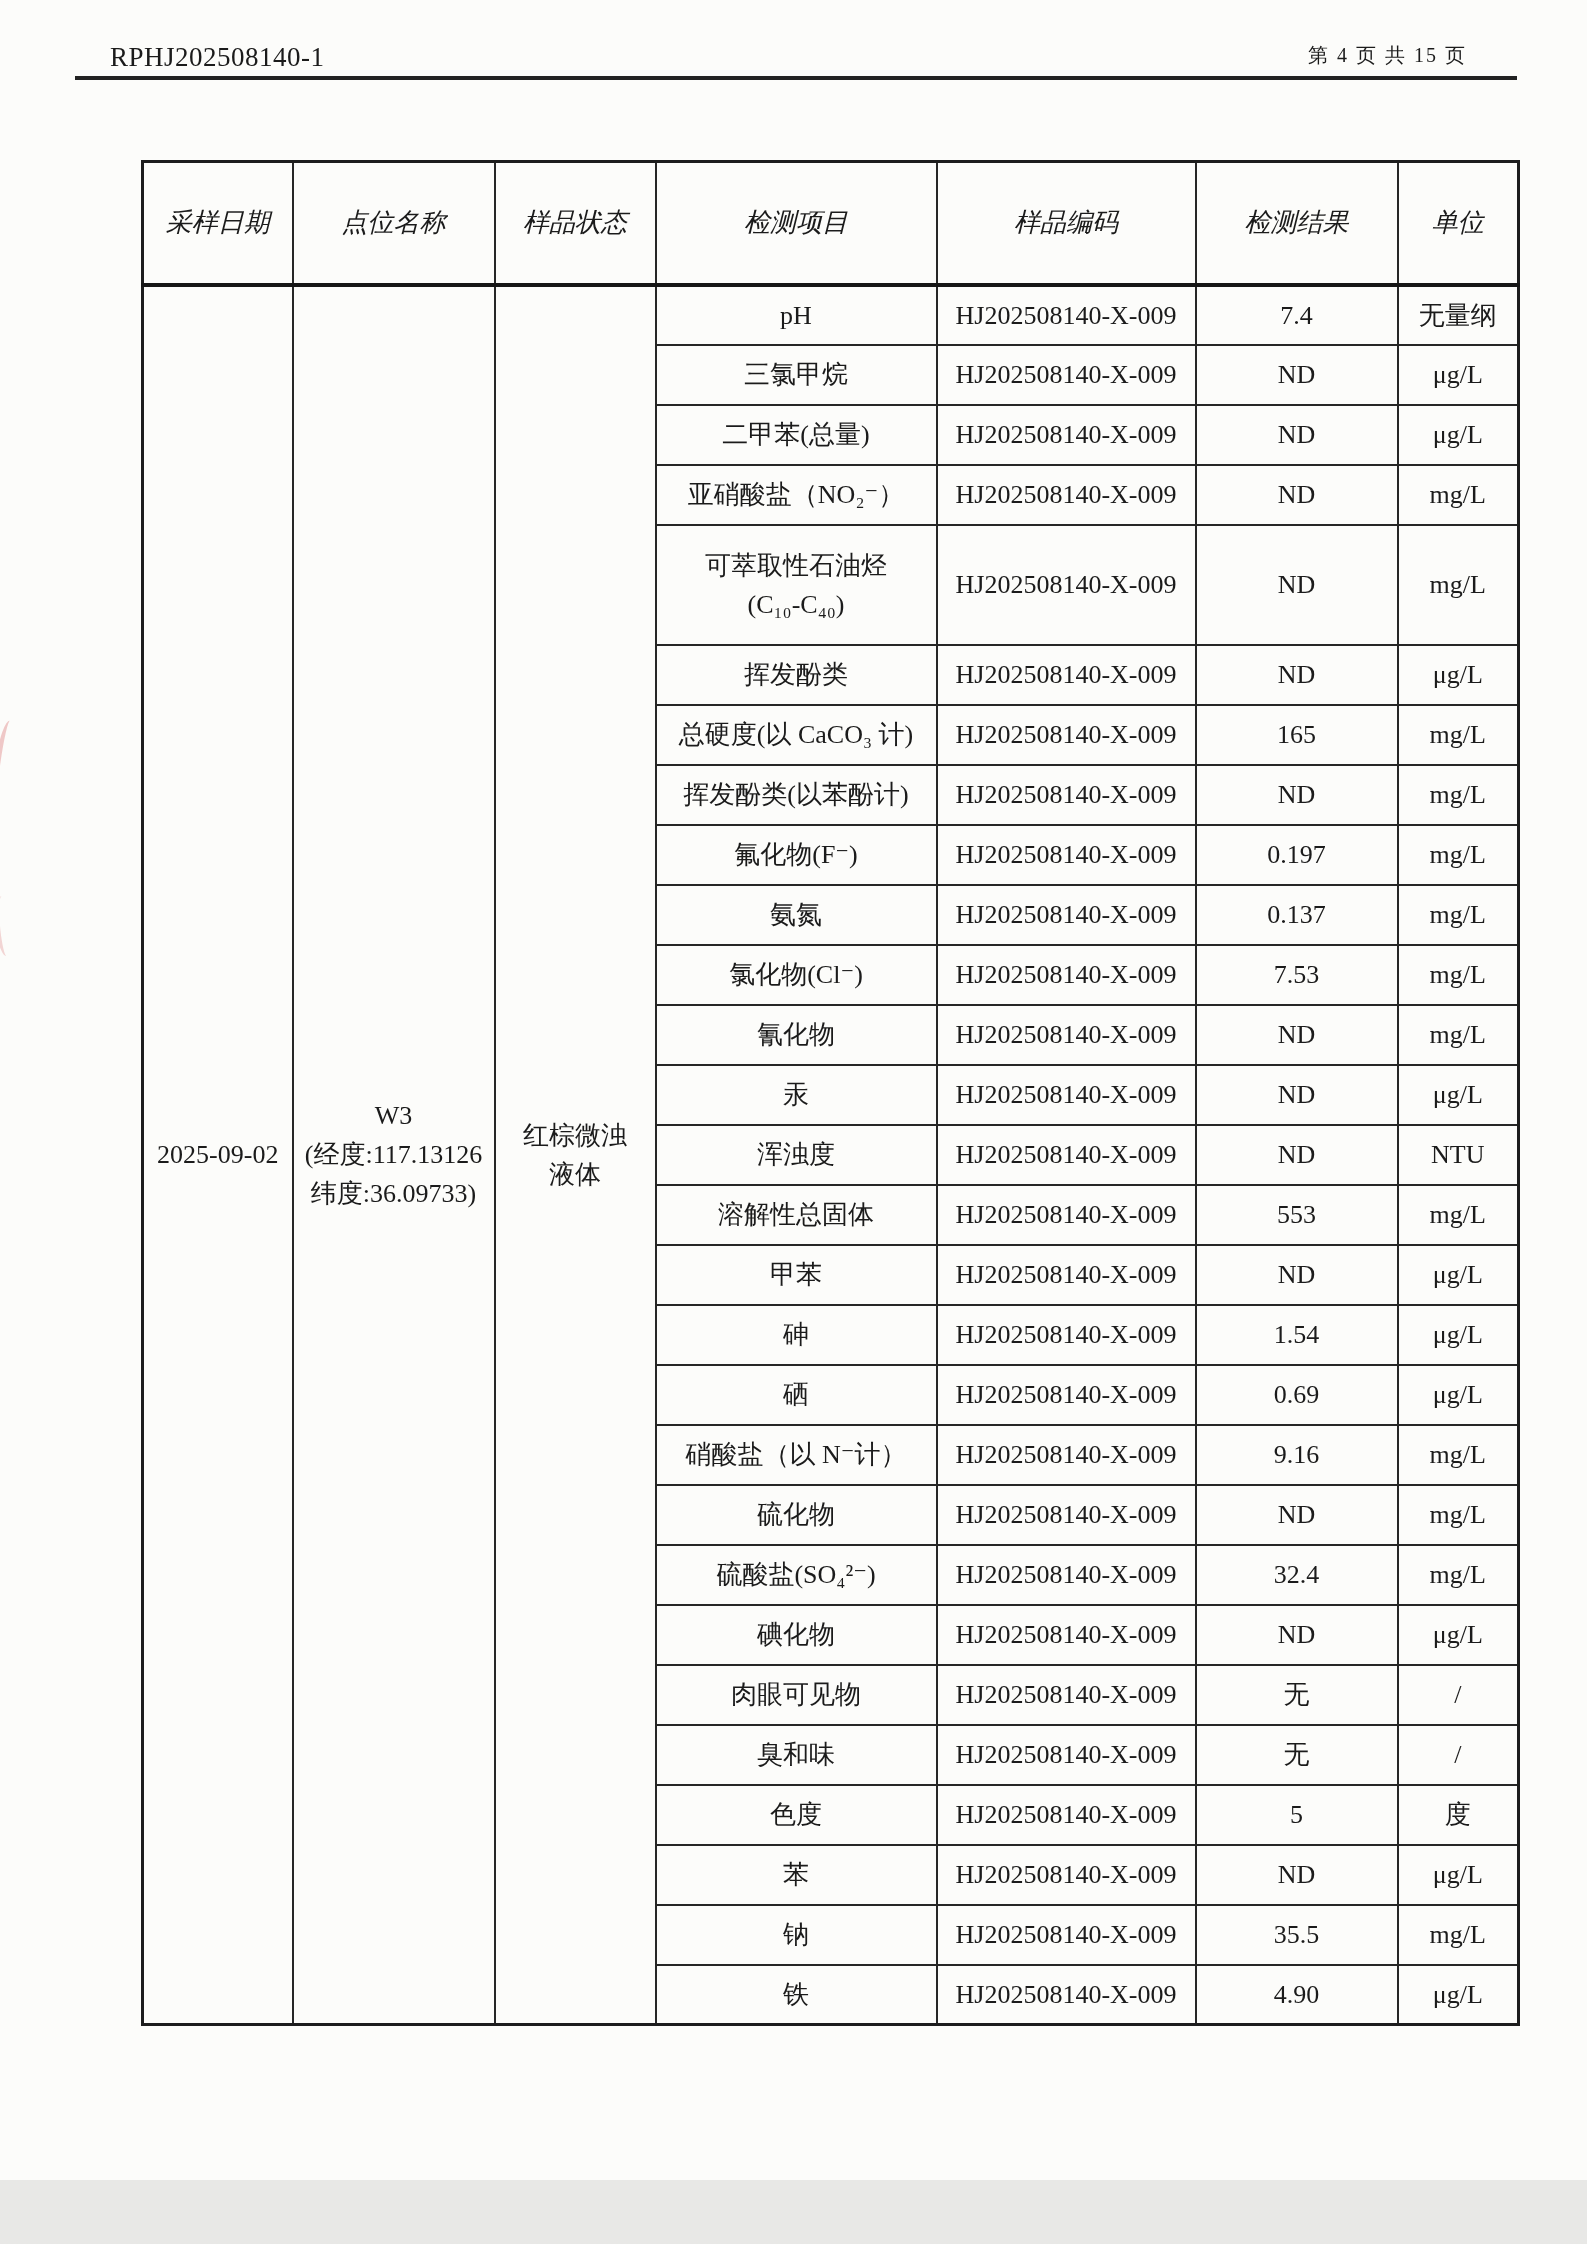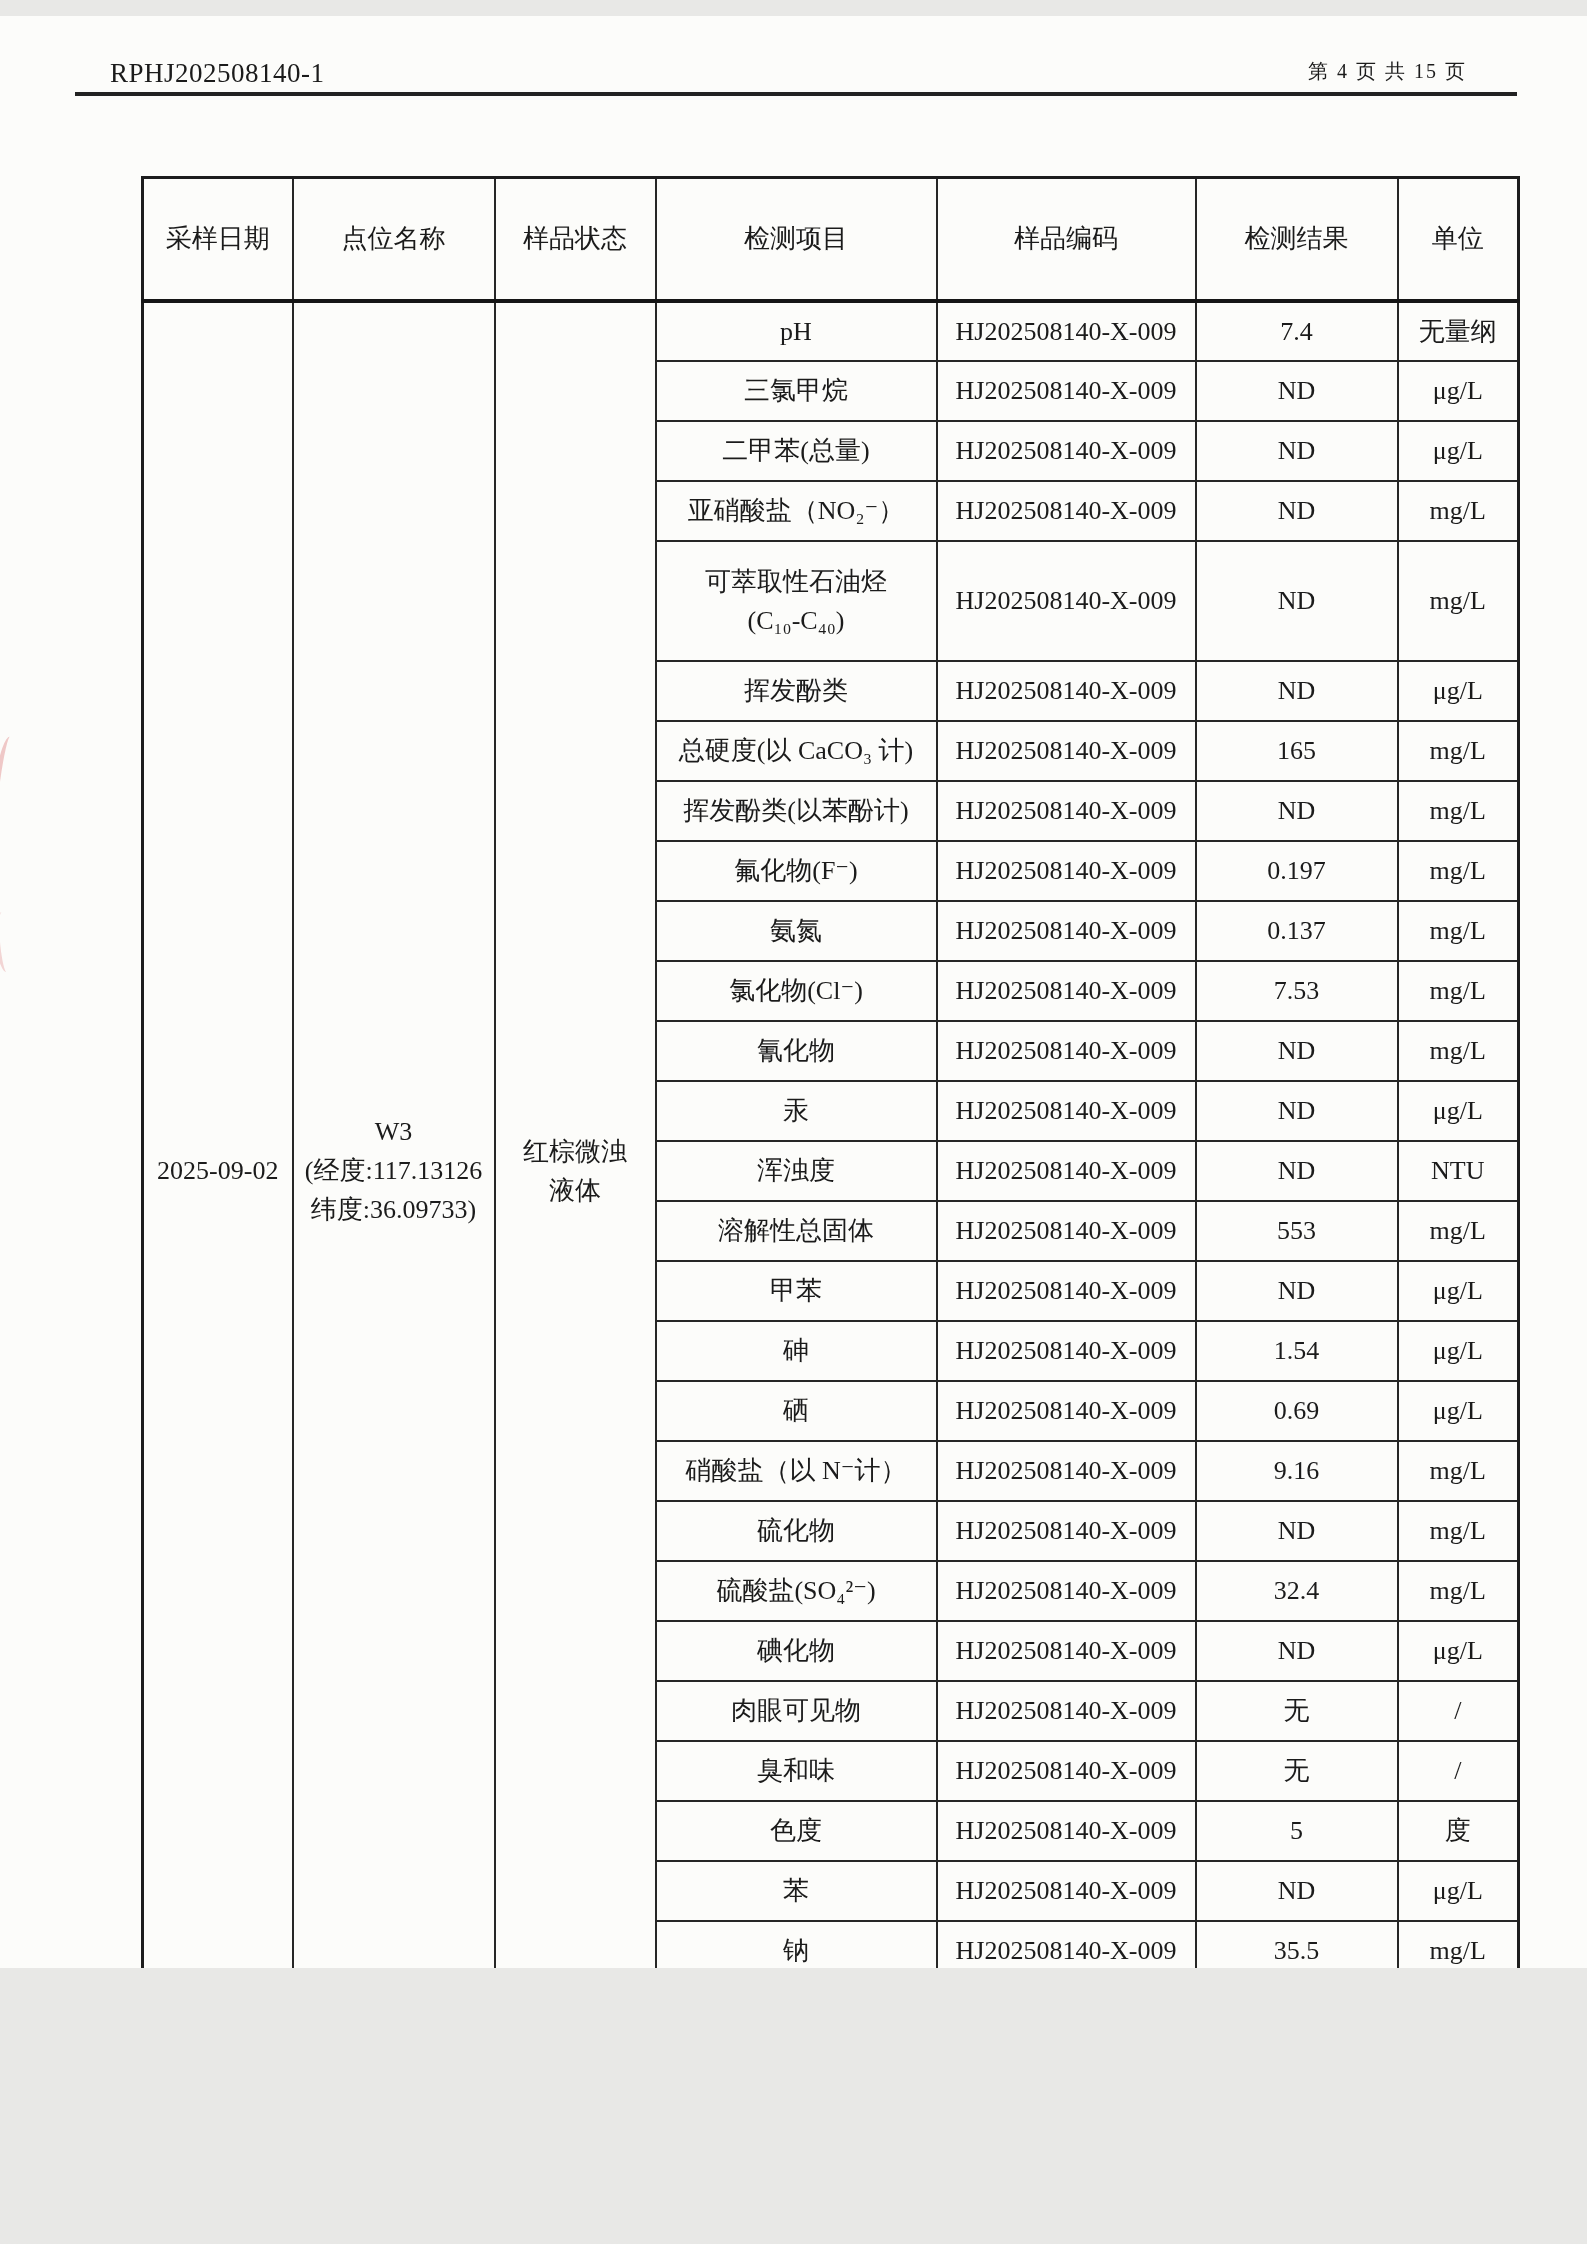--- a/index.html
+++ b/index.html
@@ -2,22 +2,22 @@
 <html><head>
 <meta charset="utf-8">
 <style>
   * { margin: 0; padding: 0; box-sizing: border-box; }
   html, body { background: #e8e8e6; }
   body { font-family: "Liberation Serif", "DejaVu Serif", serif; color: #1b1b1b; }
 
   .page {
     position: relative;
     width: 1587px;
-    height: 1952px;
-    margin: 16px auto;
+    height: 2180px;
+    margin: 0 auto;
     background: #fcfcfa;
     overflow: hidden;
   }
 
   
   .header-left {
     position: absolute;
     top: 42px; left: 110px;
     font-size: 27px;
     letter-spacing: 0.5px;
@@ -54,21 +54,21 @@
   }
   table.results th,
   table.results td {
     border: 2px solid #262626;
     text-align: center;
     vertical-align: middle;
     white-space: pre-line;
     line-height: 1.5;
     overflow: hidden;
   }
-  table.results thead tr { height: 123px; }
+  table.results thead tr { height: 123px; font-style: italic; }
   table.results thead th {
     font-weight: normal;
     border-bottom: 4px solid #161616;
     background: #fcfcfa;
   }
   table.results { border: 3px solid #1d1d1d; }
   table.results tbody tr { height: 60px; }
   table.results tbody tr.tall { height: 120px; font-family: Liberation Serif, serif; }
   td.merged { line-height: 1.75; }
 

